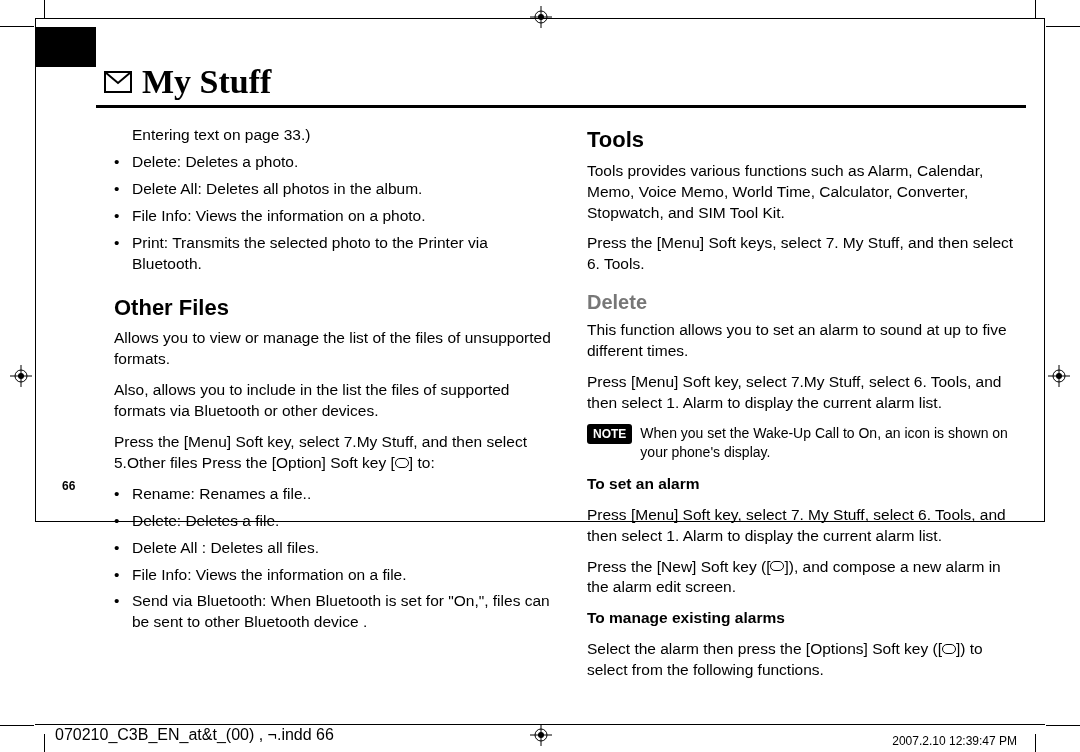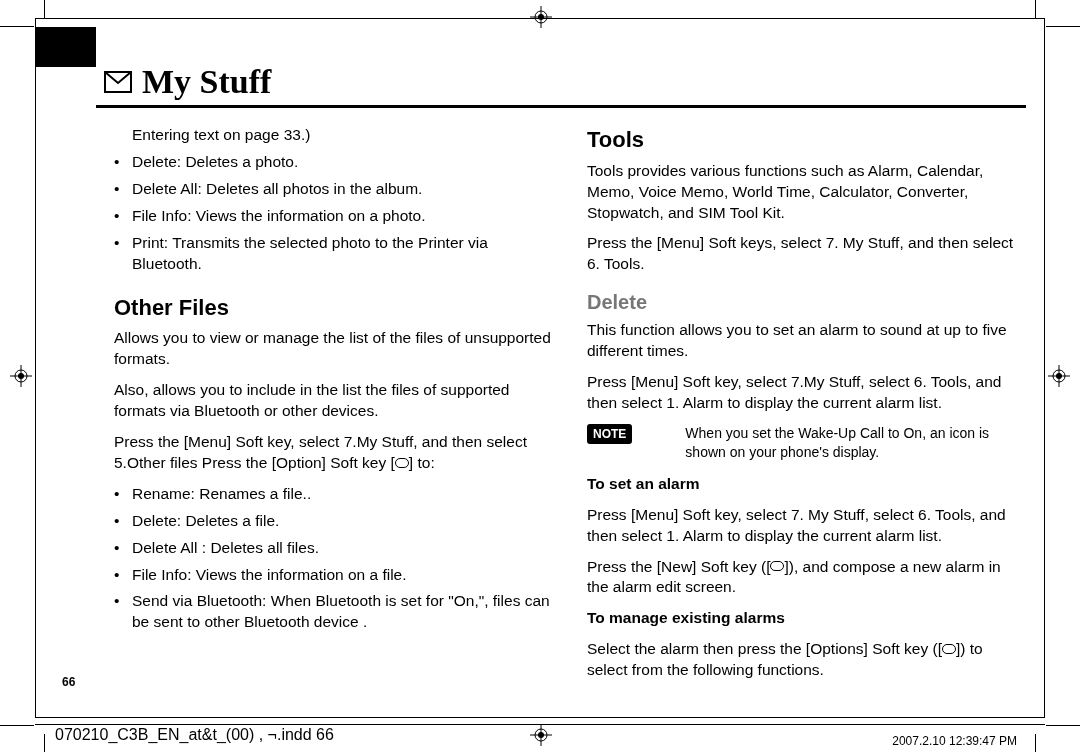--- a/index.html
+++ b/index.html
@@ -1,20 +1,20 @@
 <!DOCTYPE html>
 <html><head>
 <meta charset="utf-8">
 <style>
   * { box-sizing: border-box; margin: 0; padding: 0; }
   html, body { width: 1080px; height: 752px; font-family: Arial, Helvetica, sans-serif; background: #fff; color: #000; }
   .page {
     position: absolute;
     left: 35px; top: 18px;
-    width: 1010px; height: 700px;
+    width: 1010px; height: 504px;
     border: 1px solid #000;
   }
   .black-tab {
     position: absolute;
     left: 0; top: 8px;
     width: 60px; height: 40px;
     background: #000;
   }
   .title-band {
     position: absolute;
@@ -66,21 +66,20 @@
     margin-bottom: 4px;
   }
   .para { margin-bottom: 10px; }
   .bold-run { font-weight: bold; }
   .note-box {
     display: flex;
     align-items: flex-start;
     font-size: 14px;
     margin-top: 6px;
     margin-bottom: 12px;
-    gap: 45px;
   }
   .note-tag {
     background: #000;
     color: #fff;
     font-weight: bold;
     padding: 2px 6px;
     border-radius: 3px;
     margin-right: 8px;
     font-size: 12px;
   }

